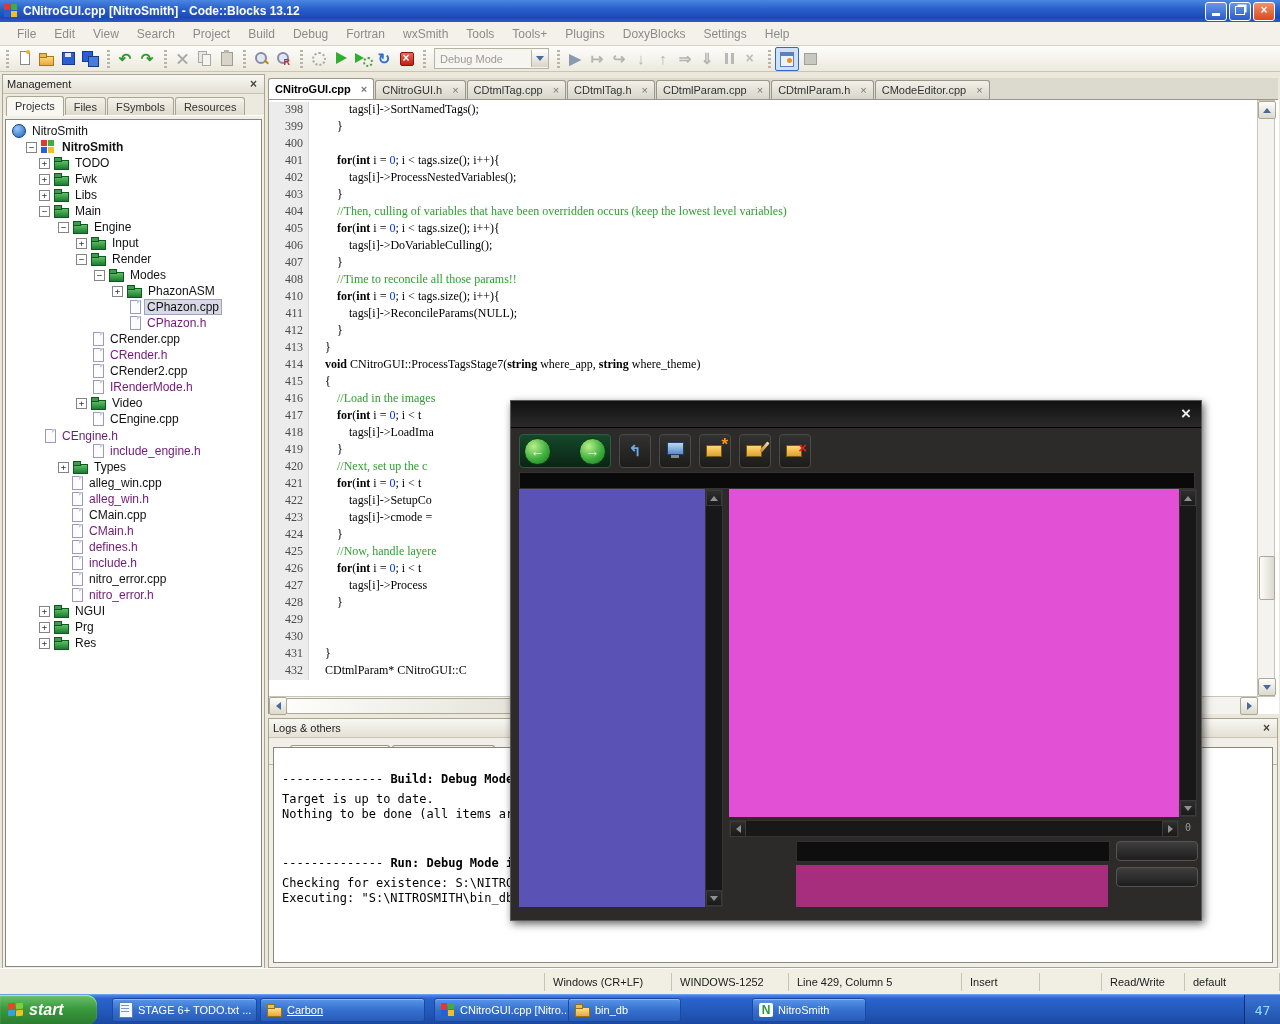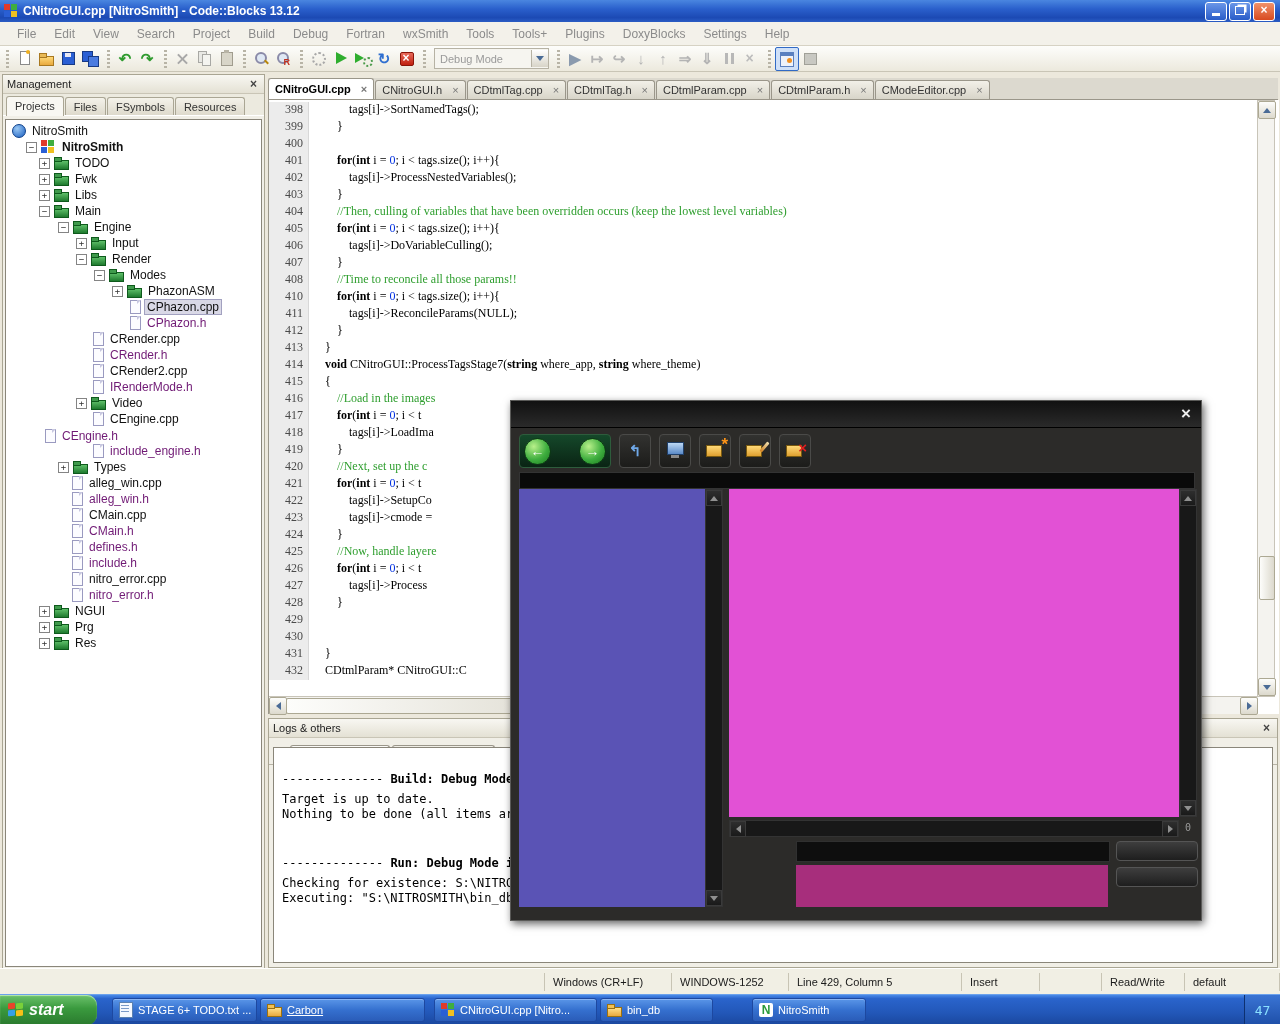--- a/index.html
+++ b/index.html
@@ -688,21 +688,21 @@
           <span>STAGE 6+ TODO.txt ...</span>
         </div>
         <div class="task" style="left: 260px; width: 165px; text-decoration: underline;">
           <span class="tk tk-folder"></span>
           <span>Carbon</span>
         </div>
         <div class="task" style="left: 434px; width: 163px;">
           <span class="tk tk-cb"></span>
           <span>CNitroGUI.cpp [Nitro...</span>
         </div>
-        <div class="task" style="left: 600px; width: 113px;">
+        <div class="task" style="left: 568px; width: 113px;">
           <span class="tk tk-folder"></span>
           <span>bin_db</span>
         </div>
         <div class="task" style="left: 752px; width: 114px;">
           <span class="tk tk-n">N</span>
           <span>NitroSmith</span>
         </div>
       </div>
     <div id="tray">47</div>
   </div>

